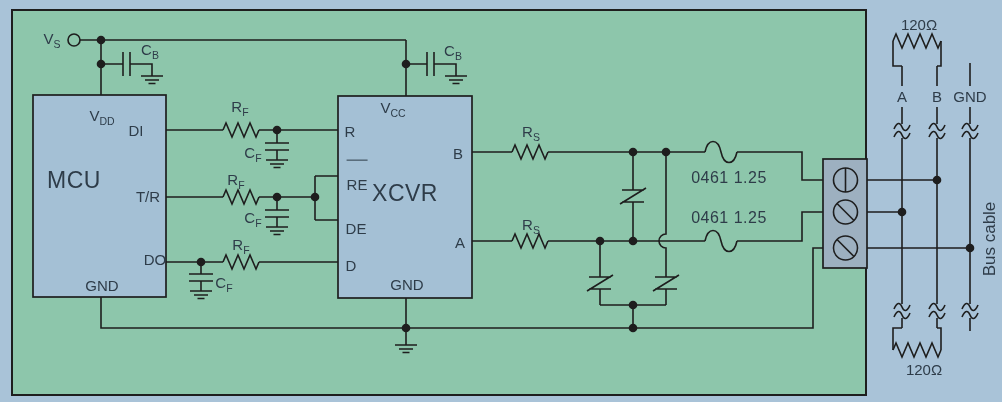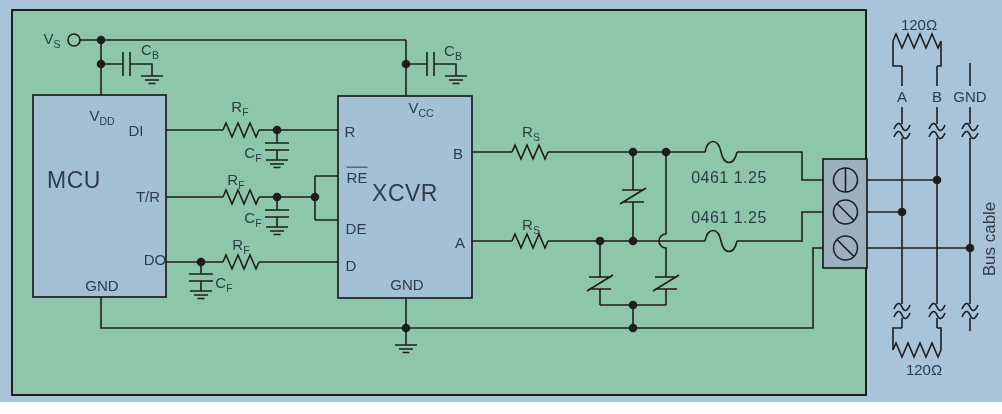--- a/index.html
+++ b/index.html
@@ -26,21 +26,21 @@
   .dot{fill:var(--line);stroke:none}
   .lbl{
     position:absolute;transform:translate(-50%,-50%);
     color:var(--text);font-size:15px;line-height:1;white-space:nowrap;
   }
   .lbl sub{font-size:10.5px;line-height:1}
   .big{font-size:23px;letter-spacing:.5px}
   .fuse{font-size:16px;letter-spacing:.5px}
   .cable{font-size:17px}
   .rot{transform:translate(-50%,-50%) rotate(-90deg)}
-  .ovl{display:inline-block;border-top:1.5px solid currentColor;padding-top:2px;line-height:1.05}
+  .ovl{display:inline-block;border-top:1.5px solid currentColor;padding-top:16px;line-height:1.05}
 </style>
 </head>
 <body>
 
 <div class="stage">
 
   <svg width="1002" height="414" viewBox="0 0 1002 414">
 
     <rect class="panel" x="12" y="10" width="854" height="385"></rect>
 
@@ -165,21 +165,21 @@
   <div class="lbl" style="left:102px;top:285px">GND</div>
   <div class="lbl big" style="left:74px;top:180px">MCU</div>
 
   <div class="lbl" style="left:240px;top:108px"><span>R</span><sub>F</sub></div>
   <div class="lbl" style="left:253px;top:154px"><span>C</span><sub>F</sub></div>
   <div class="lbl" style="left:236px;top:181px"><span>R</span><sub>F</sub></div>
   <div class="lbl" style="left:253px;top:219px"><span>C</span><sub>F</sub></div>
   <div class="lbl" style="left:241px;top:246px"><span>R</span><sub>F</sub></div>
   <div class="lbl" style="left:224px;top:284px"><span>C</span><sub>F</sub></div>
 
-  <div class="lbl" style="left:421px;top:109px"><span>V</span><sub>CC</sub></div>
+  <div class="lbl" style="left:393px;top:109px"><span>V</span><sub>CC</sub></div>
   <div class="lbl" style="left:350px;top:131px">R</div>
   <div class="lbl" style="left:357px;top:176px"><span class="ovl">RE</span></div>
   <div class="lbl" style="left:356px;top:228px">DE</div>
   <div class="lbl" style="left:351px;top:265px">D</div>
   <div class="lbl" style="left:458px;top:153px">B</div>
   <div class="lbl" style="left:460px;top:242px">A</div>
   <div class="lbl" style="left:407px;top:284px">GND</div>
   <div class="lbl big" style="left:405px;top:193px">XCVR</div>
 
   <div class="lbl" style="left:531px;top:133px"><span>R</span><sub>S</sub></div>

